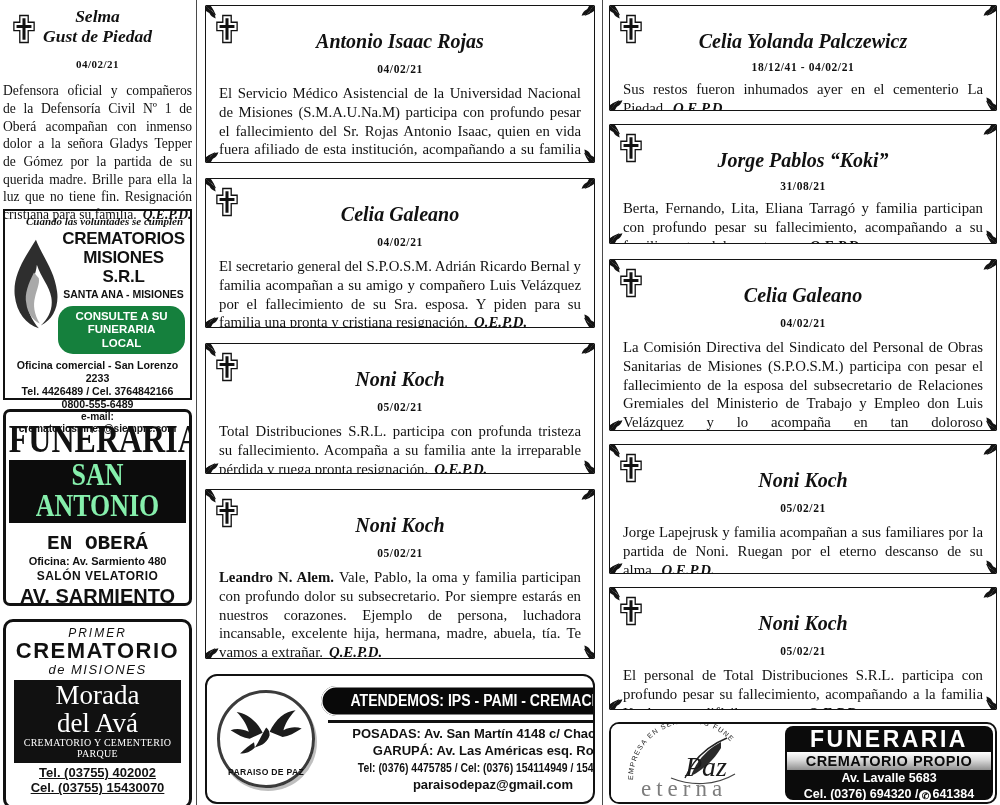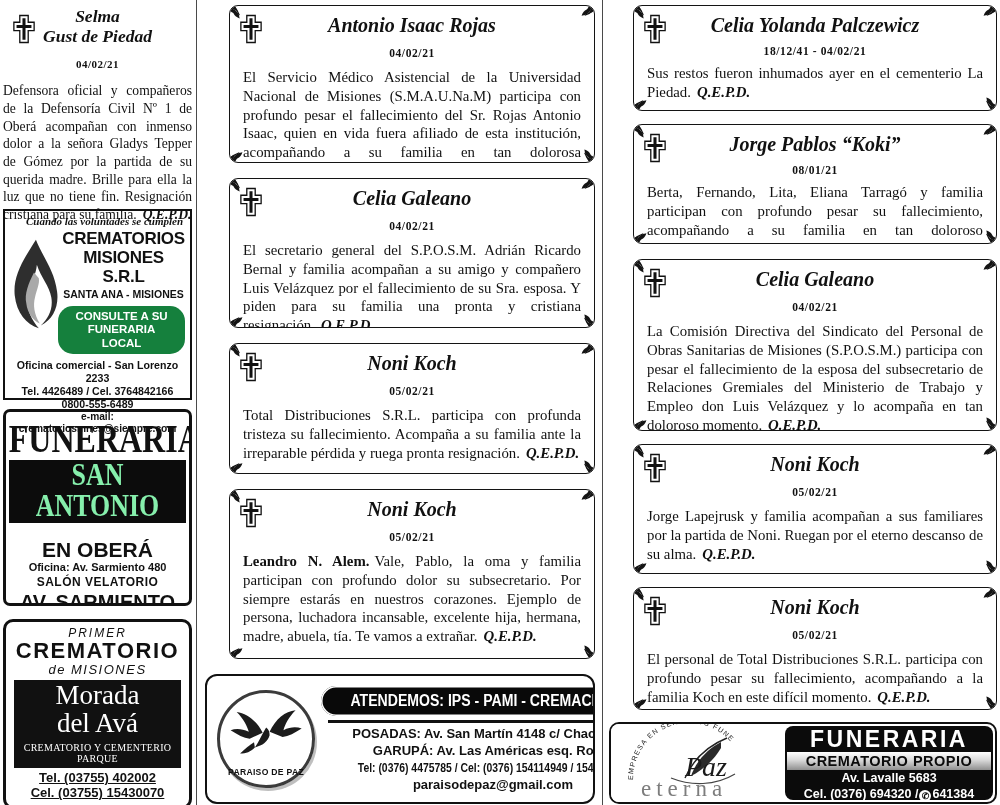--- a/index.html
+++ b/index.html
@@ -6,22 +6,22 @@
   body{width:1000px;height:805px;position:relative;overflow:hidden;color:#111;
        font-family:"Liberation Serif",serif;}
   .vr{position:absolute;top:0;bottom:0;width:1px;background:#4a4a4a;}
   #vr1{left:196px}#vr2{left:602px}
   .col{position:absolute;top:0;box-sizing:border-box;}
   #col-left{left:3px;width:189px;padding-top:2px;}
   #col-mid{left:205px;width:390px;padding-top:5px;}
   #col-right{left:609px;width:388px;padding-top:5px;}
 
   
-  .card{position:relative;border:1.4px solid #141414;border-radius:9px;background:#fff;
-        box-sizing:border-box;padding:0 13px 6px;overflow:hidden;margin-left:24px;}
+  .card{position:relative;border:1.4px solid #141414;border-radius:1px;background:#fff;
+        box-sizing:border-box;padding:16px 13px 6px;overflow:hidden;}
   .orn{position:absolute;width:19px;height:19px;color:#141414;pointer-events:none;}
   .orn.tl{top:-5px;left:-5px}
   .orn.tr{top:-5px;right:-5px;transform:rotate(90deg)}
   .orn.br{bottom:-5px;right:-5px;transform:rotate(180deg)}
   .orn.bl{bottom:-5px;left:-5px;transform:rotate(270deg)}
   .cross-icon{position:absolute;top:8px;left:10px;width:22px;height:30px;}
   .o-name{font-style:italic;font-weight:600;font-size:20px;line-height:1.1;
           text-align:center;margin:8px 0 0;}
   .o-date{font-weight:bold;font-size:11.5px;letter-spacing:.6px;text-align:center;margin:11px 0 9px;}
   .o-body{font-size:14.8px;line-height:1.27;text-align:justify;margin:0;}
@@ -51,34 +51,34 @@
              font-family:"Liberation Sans",sans-serif;font-weight:bold;font-size:11.5px;line-height:1.15;
              padding:4px 10px;margin:2px 0 5px 48px;}
   .crem-foot{font-family:"Liberation Sans",sans-serif;font-weight:bold;font-size:10.6px;line-height:1.22;}
 
   
   .ad-sa{border:3px solid #111;border-radius:7px;height:197px;margin-bottom:13px;box-sizing:border-box;
          text-align:center;overflow:hidden;padding-top:3px;}
   .sa-funeraria{font-weight:bold;font-size:33px;line-height:1;transform:scale(.97,1.22);transform-origin:center top;margin:4px 0 8px;}
   .sa-bar{background:#0c0c0c;color:#86efac;margin:0 3px;padding:4px 0 5px;}
   .sa-san{font-weight:bold;font-size:27px;line-height:1;transform:scale(.96,1.15);transform-origin:center;}
-  .sa-obera{font-family:Liberation Sans, sans-serif;font-weight:bold;font-size:21px;line-height:1.05;margin-top:16px;}
+  .sa-obera{font-family:Liberation Mono, monospace;font-weight:bold;font-size:21px;line-height:1.05;margin-top:10px;}
   .sa-ofi{font-family:"Liberation Sans",sans-serif;font-weight:bold;font-size:11px;}
   .sa-salon{font-family:"Liberation Sans",sans-serif;font-weight:bold;font-size:12px;letter-spacing:.5px;margin-top:2px;}
   .sa-av{font-family:"Liberation Sans",sans-serif;font-weight:bold;font-size:20px;margin-top:2px;}
 
   
   .ad-mor{border:3px solid #111;border-radius:10px;height:190px;box-sizing:border-box;
           text-align:center;overflow:hidden;padding-top:4px;display:flex;flex-direction:column;}
   .mor-primer{font-family:"Liberation Sans",sans-serif;font-style:italic;font-size:12px;letter-spacing:2px;}
   .mor-crema{font-family:"Liberation Sans",sans-serif;font-weight:bold;font-size:22px;letter-spacing:1.5px;line-height:1;}
   .mor-de{font-family:"Liberation Sans",sans-serif;font-style:italic;font-size:13px;letter-spacing:1.5px;}
   .mor-black{background:#111;color:#fff;margin:3px 8px 3px;padding:2px 0 4px;}
   .mor-name{font-size:27px;line-height:1.02;}
-  .mor-sub{font-size:10px;letter-spacing:.3px;margin-top:5px;}
+  .mor-sub{font-size:10px;letter-spacing:.3px;}
   .mor-tel{font-family:"Liberation Sans",sans-serif;font-weight:bold;font-size:13px;line-height:1.15;text-decoration:underline;}
 
   
   .ad-par{border:2px solid #111;border-radius:12px;height:130px;box-sizing:border-box;
           display:flex;align-items:center;overflow:hidden;}
   .par-circle{flex:0 0 auto;width:98px;height:98px;border-radius:50%;border:3px solid #3b3b3b;
               box-shadow:2px 3px 0 0 rgba(0,0,0,.25);margin:0 6px 0 10px;box-sizing:border-box;
               display:flex;flex-direction:column;align-items:center;justify-content:flex-end;padding-bottom:8px;position:relative;}
   .par-dove{position:absolute;top:10px;left:8px;width:78px;height:56px;}
   .par-label{font-family:"Liberation Sans",sans-serif;font-weight:bold;font-size:8.6px;letter-spacing:.3px;}
@@ -332,21 +332,21 @@
       <svg class="orn bl">
         <use href="#sym-orn"></use>
       </svg>
       <svg class="orn br">
         <use href="#sym-orn"></use>
       </svg>
     <svg class="cross-icon">
         <use href="#sym-cross"></use>
       </svg>
     <h2 class="o-name">Jorge Pablos “Koki”</h2>
-    <div class="o-date" style="margin:9px 0 7px">08/01/21</div>
+    <div class="o-date" style="margin:9px 0 7px">31/08/21</div>
     <p class="o-body"><b class="o-lead"></b><span>Berta, Fernando, Lita, Eliana Tarragó y familia participan con profundo pesar su fallecimiento, acompañando a su familia en tan doloroso trance.</span><i class="qepd">Q.E.P.D.</i></p>
   </section>
 
   <section class="card" style="height:172px;margin-bottom:13px">
     <svg class="orn tl">
         <use href="#sym-orn"></use>
       </svg>
       <svg class="orn tr">
         <use href="#sym-orn"></use>
       </svg>

